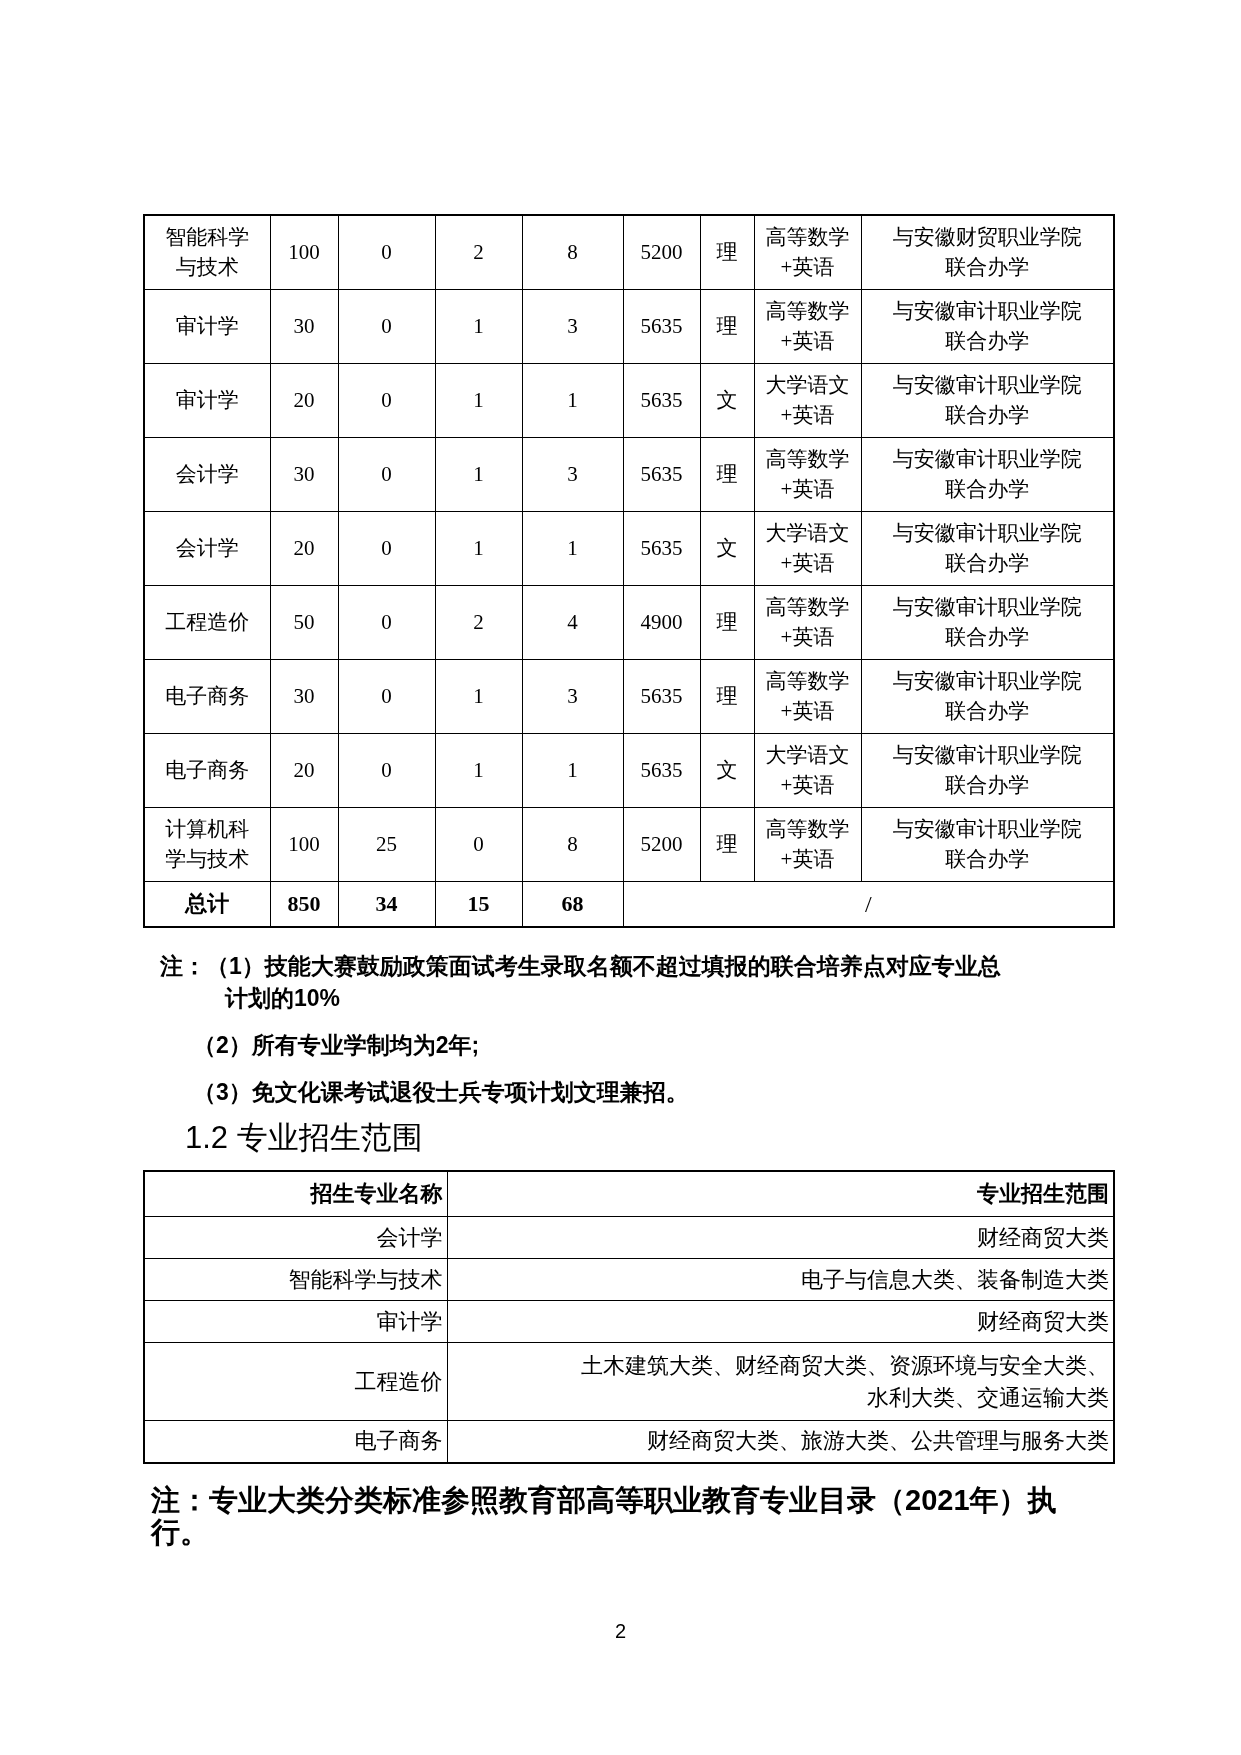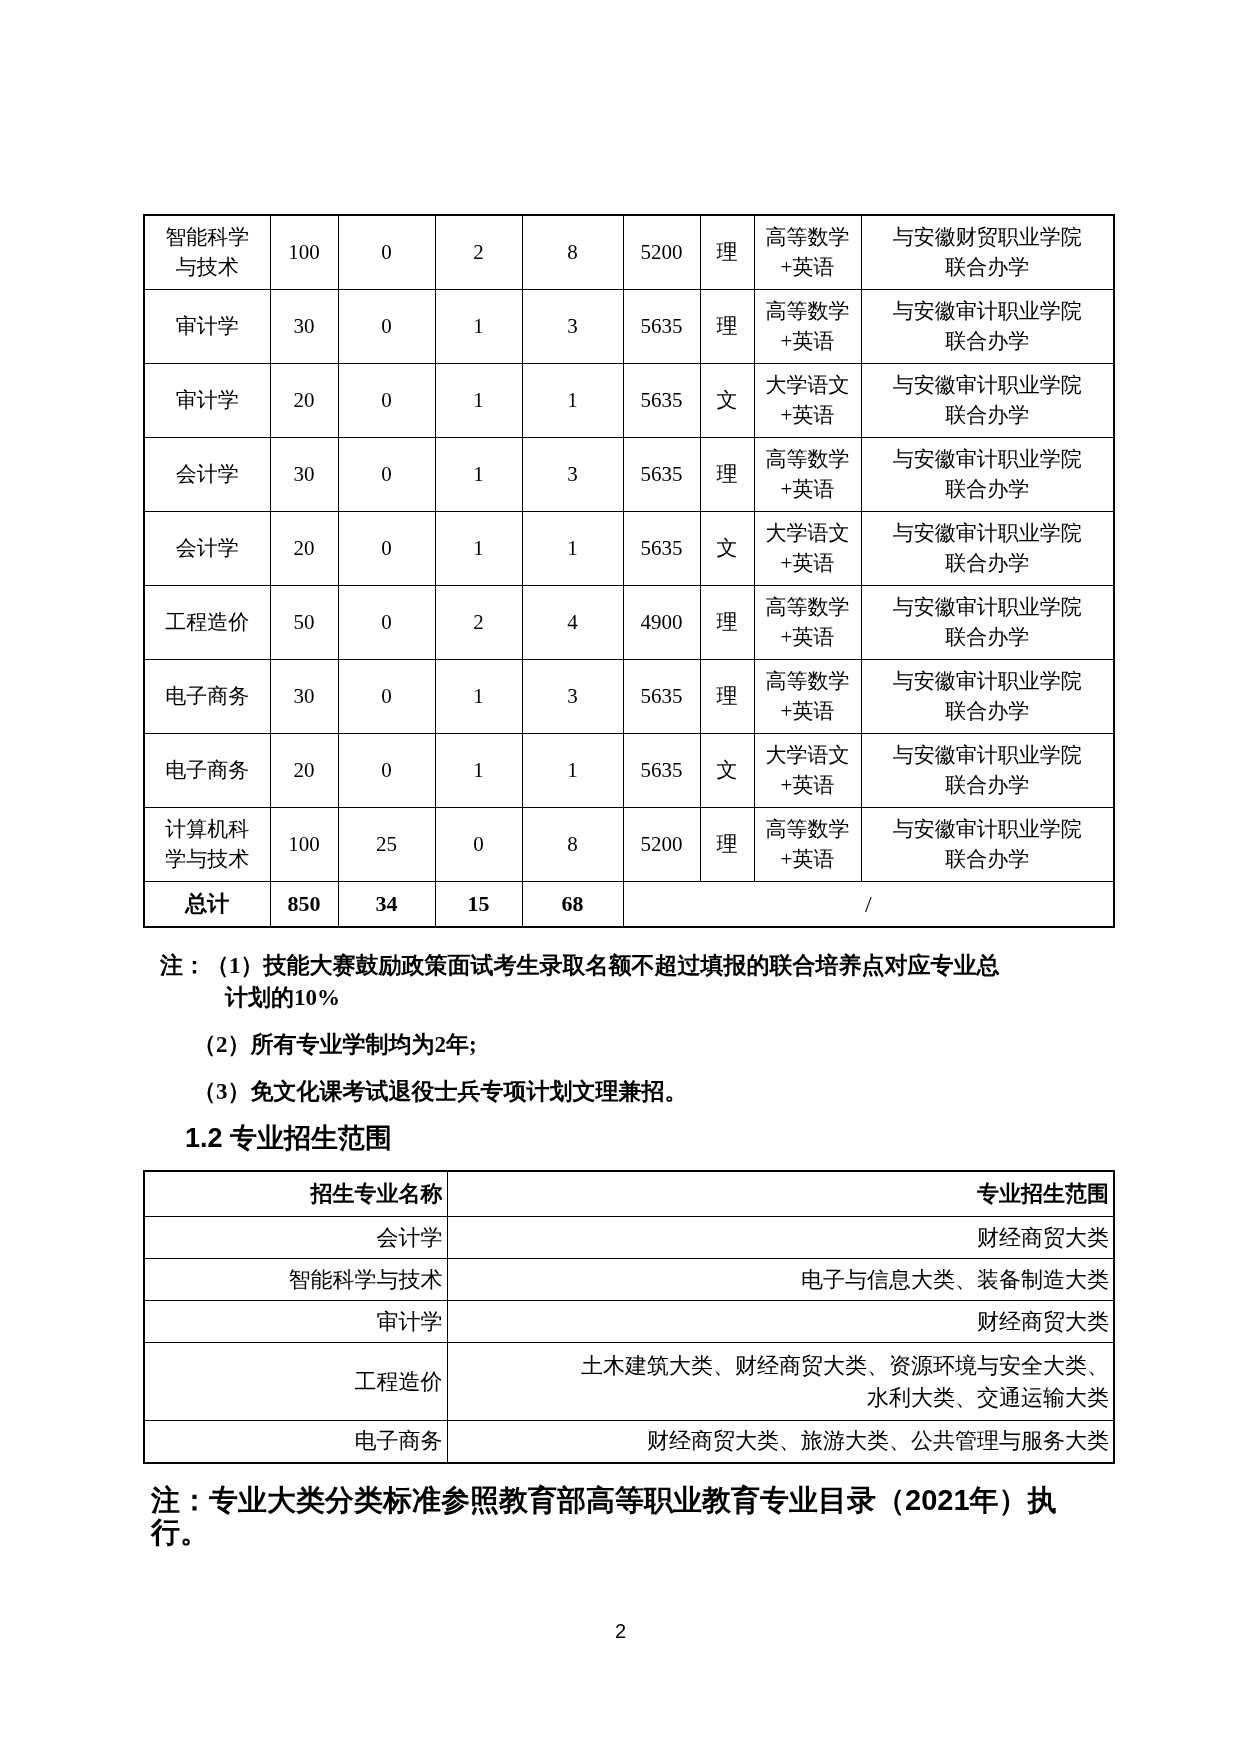--- a/index.html
+++ b/index.html
@@ -23,34 +23,34 @@
     white-space:pre-line;
     padding:2px 1px;
     overflow:hidden;
   }
   .t1 tr.data{height:74px;}
   .t1 tr.total{height:46px;border-radius:15px;}
   .t1 tr.total td{font-weight:bold;font-size:22px;}
   .t1 tr.total td.slash{font-weight:normal;font-size:24px;}
   
   .note{
-    font-family:Liberation Serif, serif;
+    font-family:Liberation Sans, sans-serif;
     font-weight:bold;
     font-size:23px;line-height:32px;
     margin:0;white-space:pre-line;
   }
   .note.n1a{margin-top:22px;margin-left:17px;}
   .note.n1b{margin-left:82px;}
   .note.n2{margin-top:15px;margin-left:50px;}
   .note.n3{margin-top:15px;margin-left:50px;}
   
   .heading{
     font-family:"Liberation Sans","DejaVu Sans",sans-serif;
-    font-weight:bold;
-    font-size:27px;line-height:36px;
+    font-weight:normal;
+    font-size:31px;line-height:36px;
     margin:12px 0 0 42px;
   }
   
   .t2{border:2px solid #000;margin-top:14px;}
   .t2 th,.t2 td{
     border:1.5px solid #000;
     text-align:right;vertical-align:middle;
     padding:2px 4px;white-space:pre-line;overflow:hidden;
   }
   .t2 th{

